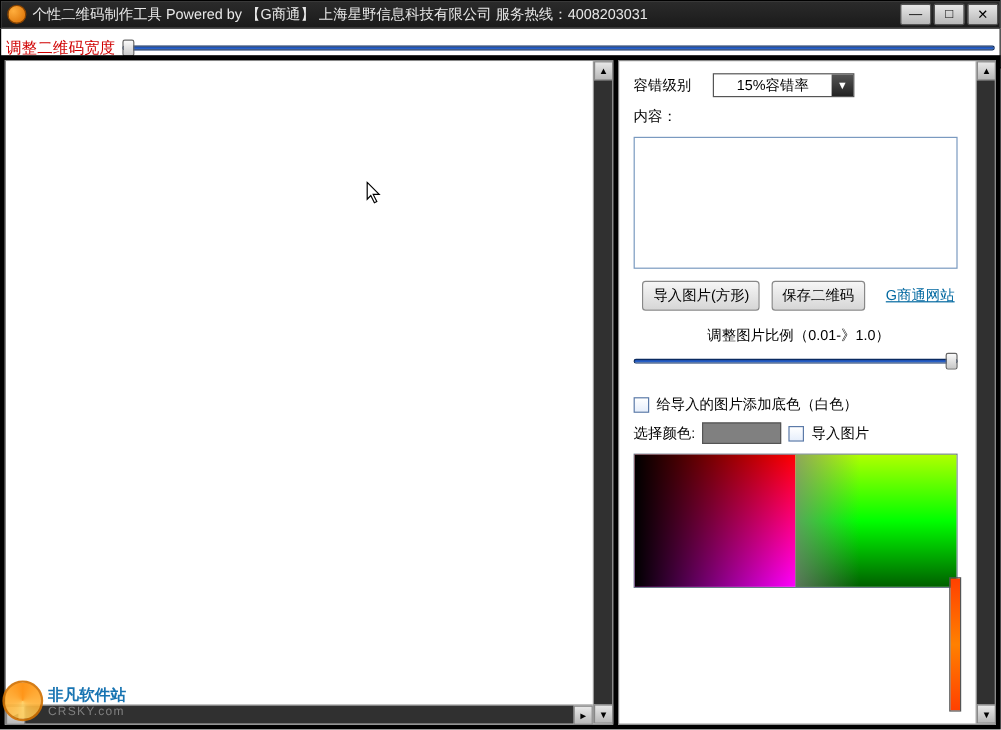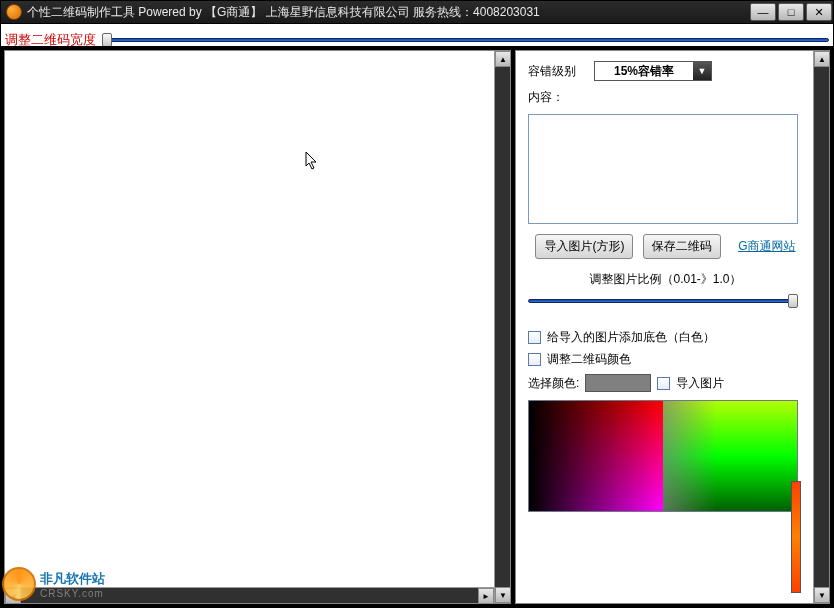--- a/index.html
+++ b/index.html
@@ -140,21 +140,21 @@
   .form-row { display: flex; align-items: center; margin-bottom: 8px; }
   .form-row label { color: #000; }
   .select {
     margin-left: 18px;
     width: 118px; height: 20px;
     border: 1px solid #555;
     background: #fff;
     display: flex;
     align-items: center;
   }
-  .select .sel-text { flex: 1; padding: 0 4px; font-weight: bold; }
+  .select .sel-text { flex: 1; padding: 0 4px; }
   .select .sel-btn {
     width: 18px; height: 18px;
     background: linear-gradient(#555,#222);
     color: #fff;
     display: flex; align-items: center; justify-content: center;
     font-size: 9px;
   }
 
   .textarea {
     width: 270px; height: 110px;
@@ -347,24 +347,20 @@
           <div class="thumb"></div>
         </div>
       </div>
 
       <div class="section-gap"></div>
 
       <div class="chk-row">
         <span class="chk"></span>
         <span>给导入的图片添加底色（白色）</span>
       </div>
-      <div class="chk-row">
-        <span class="chk"></span>
-        <span>调整二维码颜色</span>
-      </div>
 
       <div class="chk-row" style="margin-top:6px">
         <span>选择颜色:</span>
         <span class="color-swatch"></span>
         <span class="chk"></span>
         <span>导入图片</span>
       </div>
 
       <div class="color-picker">
         <div class="grad-left"></div>

